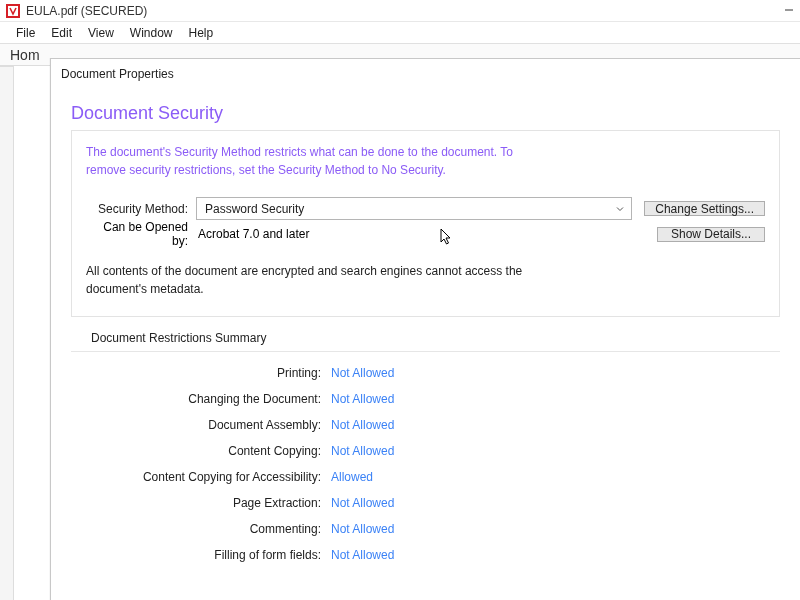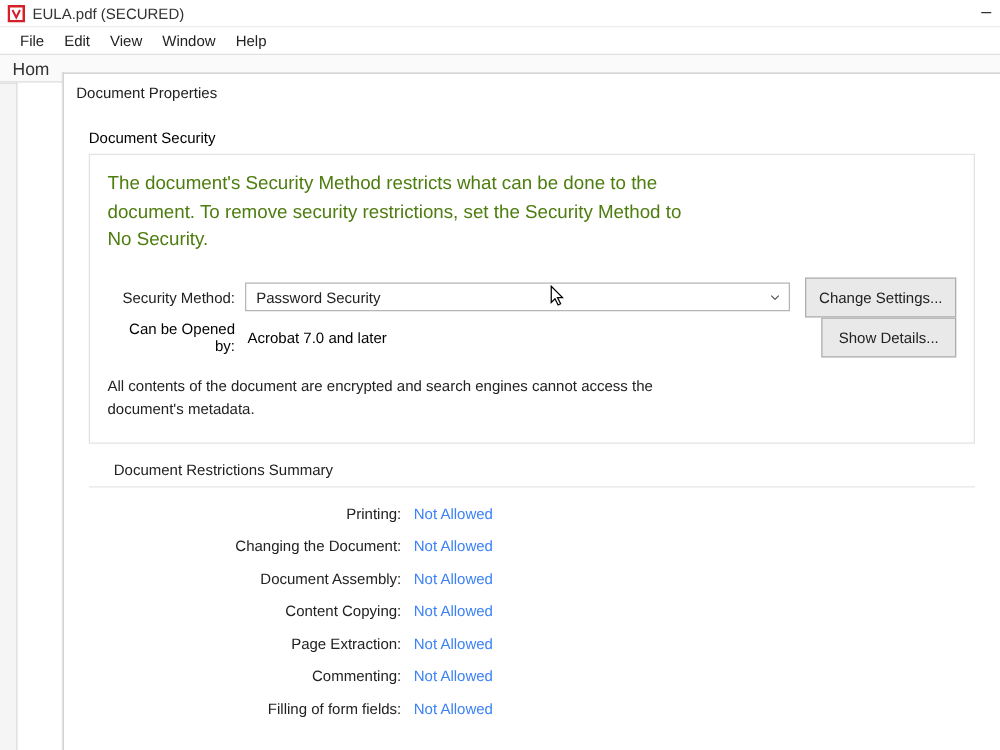--- a/index.html
+++ b/index.html
@@ -86,31 +86,31 @@
       border-color: #d8d8d8;
       background: #fff;
       border-top-left-radius: 2px;
       border-top-right-radius: 2px;
     }
     .panel {
       padding: 0 10px 10px;
     }
     .group-label {
       padding: 10px 0 6px 10px;
-      font-size: 12px;
-      color: #000000;
+      font-size: 18px;
+      color: #8b5cf6;
     }
     .group-box {
       border: 1px solid #e3e3e3;
       padding: 12px 14px 18px;
       margin: 0 10px;
     }
     .desc-text {
-      font-size: 15px;
-      color: #4d7c0f;
+      font-size: 12px;
+      color: #8b5cf6;
       line-height: 1.5;
       margin-bottom: 18px;
       max-width: 470px;
     }
     .form-row {
       display: flex;
       align-items: center;
     }
     .form-label {
       width: 110px;
@@ -130,21 +130,21 @@
       margin-right: 12px;
       max-width: 458px;
     }
     .select-wrap .sel-text { flex: 1; font-size: 12px; color: #222; }
     .select-wrap .chev {
       width: 14px; height: 14px;
       display: flex; align-items: center; justify-content: center;
     }
     .btn {
       min-width: 108px;
-      height: 32px;
+      height: 15px;
       border: 1px solid #adadad;
       background: #e9e9e9;
       font-size: 12px;
       color: #222;
       padding: 0 10px;
       cursor: default;
       display: inline-flex;
       align-items: center;
       justify-content: center;
     }
@@ -286,20 +286,24 @@
       </div>
       <div class="rest-row">
         <div class="rest-label">Document Assembly:</div>
         <div class="rest-val">Not Allowed</div>
       </div>
       <div class="rest-row">
         <div class="rest-label">Content Copying:</div>
         <div class="rest-val">Not Allowed</div>
       </div>
       <div class="rest-row">
+        <div class="rest-label">Content Copying for Accessibility:</div>
+        <div class="rest-val">Allowed</div>
+      </div>
+      <div class="rest-row">
         <div class="rest-label">Page Extraction:</div>
         <div class="rest-val">Not Allowed</div>
       </div>
       <div class="rest-row">
         <div class="rest-label">Commenting:</div>
         <div class="rest-val">Not Allowed</div>
       </div>
       <div class="rest-row">
         <div class="rest-label">Filling of form fields:</div>
         <div class="rest-val">Not Allowed</div>

